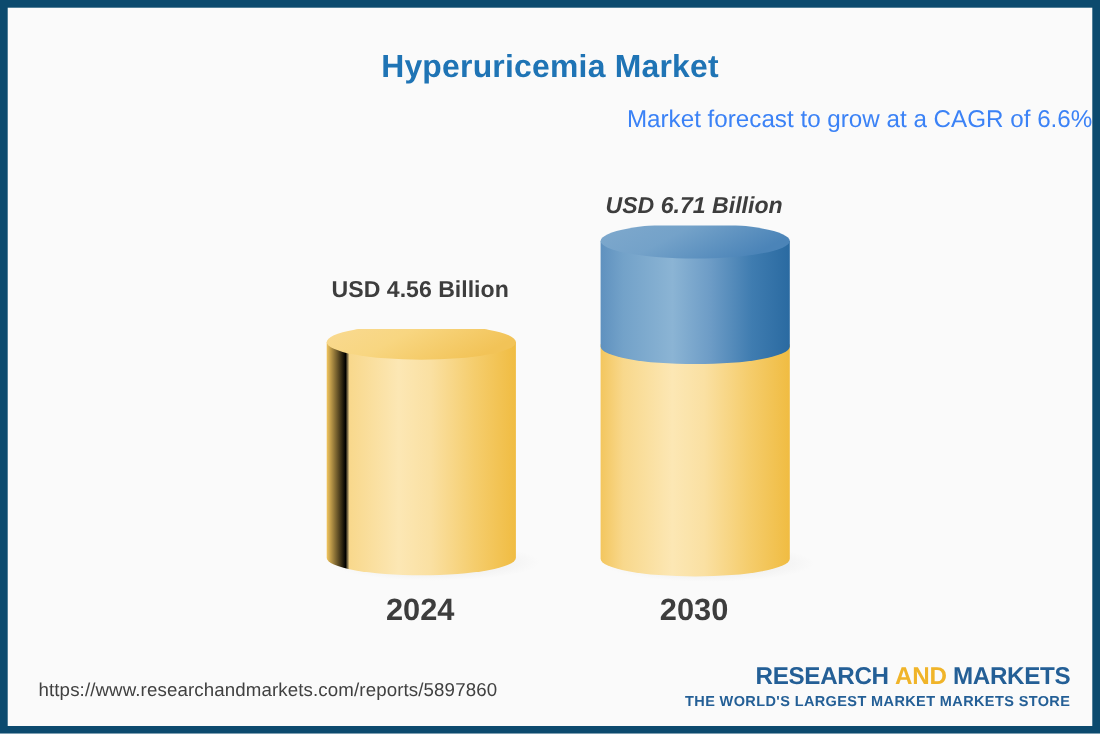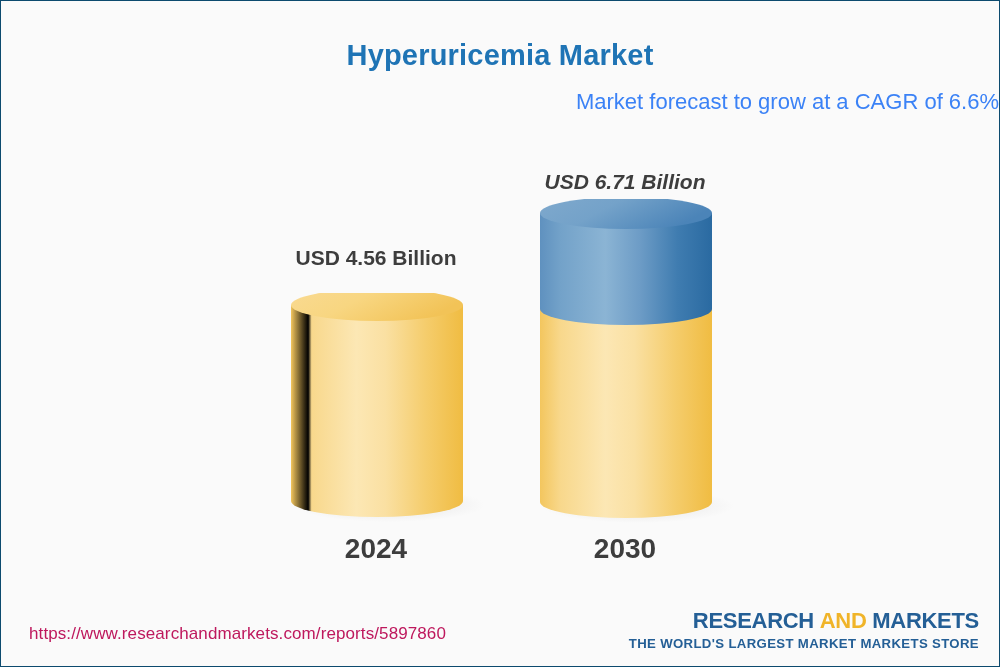--- a/index.html
+++ b/index.html
@@ -8,21 +8,21 @@
     background: #ffffff;
   }
   body {
     font-family: "Liberation Sans", sans-serif;
   }
   .canvas {
     position: relative;
     width: 1000px;
     height: 667px;
     background: #fafafa;
-    border: 1px solid #0c4a6e;
+    border: 7px solid #0c4a6e;
     box-sizing: border-box;
     overflow: hidden;
   }
 
   
   .chart-title {
     position: absolute;
     top: 38px;
     left: 0;
     width: 100%;
@@ -81,21 +81,21 @@
     font-weight: bold;
     color: #3d3d3d;
   }
 
   
   .footer-url {
     position: absolute;
     left: 28px;
     bottom: 22px;
     font-size: 17px;
-    color: #be185d;
+    color: #404040;
     letter-spacing: 0.1px;
   }
   .logo {
     position: absolute;
     right: 20px;
     bottom: 16px;
     text-align: right;
     line-height: 1;
   }
   .logo-main {

